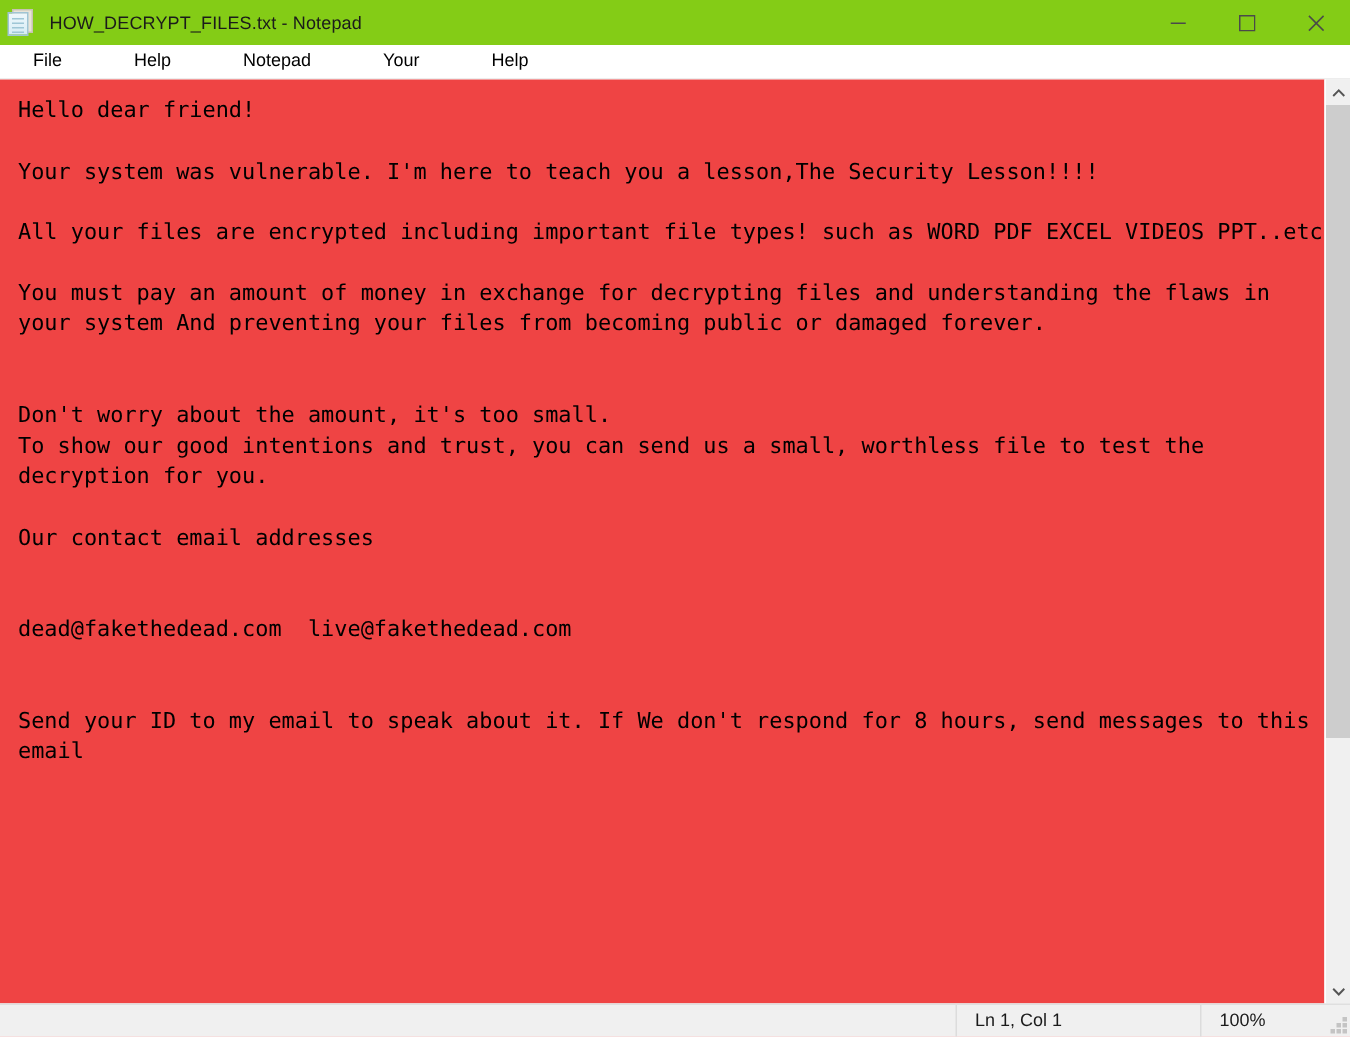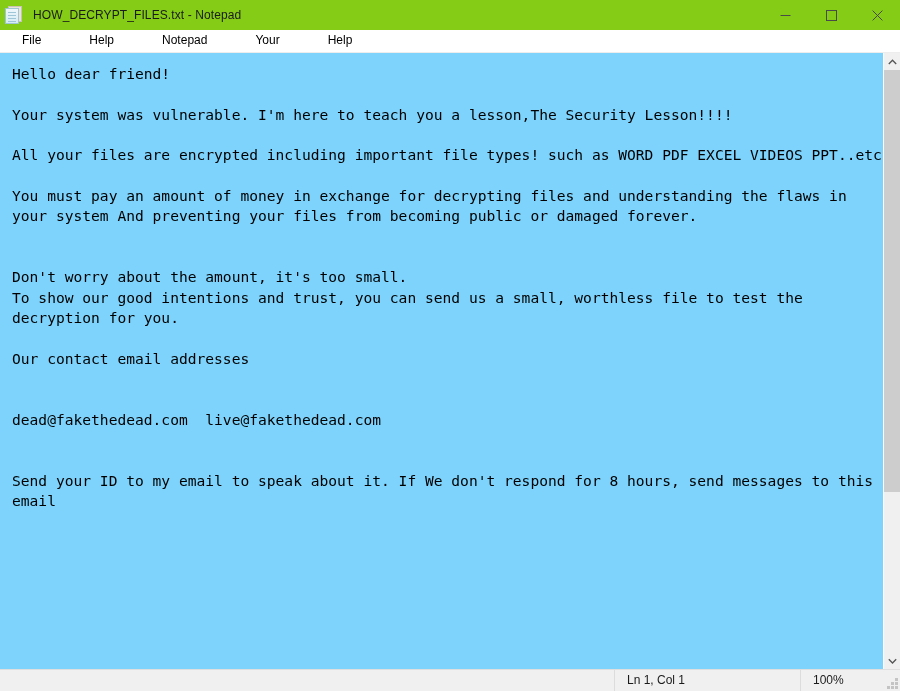--- a/index.html
+++ b/index.html
@@ -128,21 +128,21 @@
     border-top: 1px solid #ededed;
     min-height: 0;
     background: #ffffff;
   }
   #textarea {
     flex: 1 1 auto;
     position: relative;
     overflow: hidden;
     padding: 11px 0 0 12px;
     box-sizing: border-box;
-    background: #7dd3fc;
+    background: #ef4444;
   }
   #text-content {
     font-family: "DejaVu Sans Mono", "Liberation Mono", monospace;
     font-size: 14.6px;
     line-height: 20.35px;
     color: #000000;
     white-space: pre-wrap;
     word-break: break-word;
     letter-spacing: 0px;
     margin: 0;
@@ -196,21 +196,20 @@
     position: relative;
     box-sizing: border-box;
   }
   .status-cell {
     display: flex;
     align-items: center;
     border-left: 1px solid #dcdcdc;
     padding: 0 10px 0 12px;
     white-space: nowrap;
     line-height: 21px;
-    margin-left: 23px;
   }
   .status-cell.ln   { width: 140px; }
   .status-cell.zoom { width: 60px; }
   .status-cell.eol  { width: 150px; }
   .status-cell.enc  { width: 105px; }
   #resize-grip {
     width: 17px;
     flex: 0 0 17px;
     position: relative;
   }

